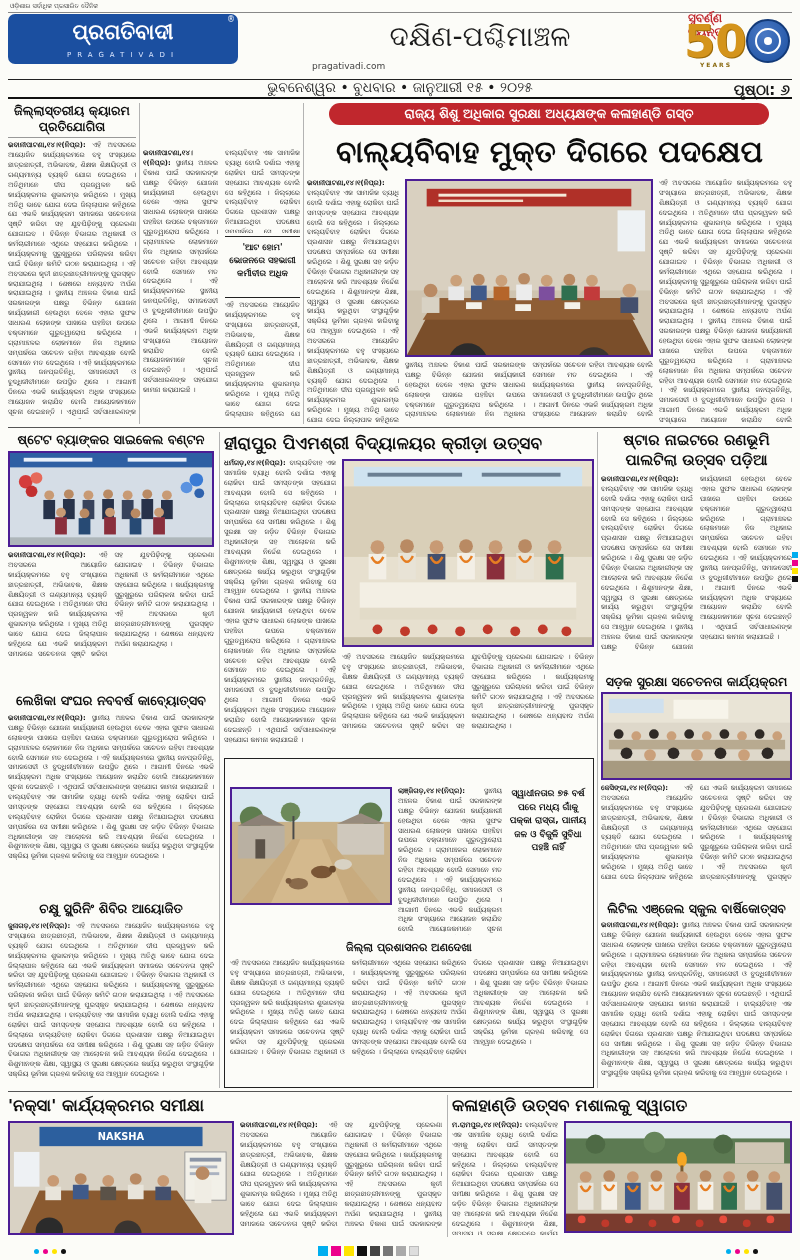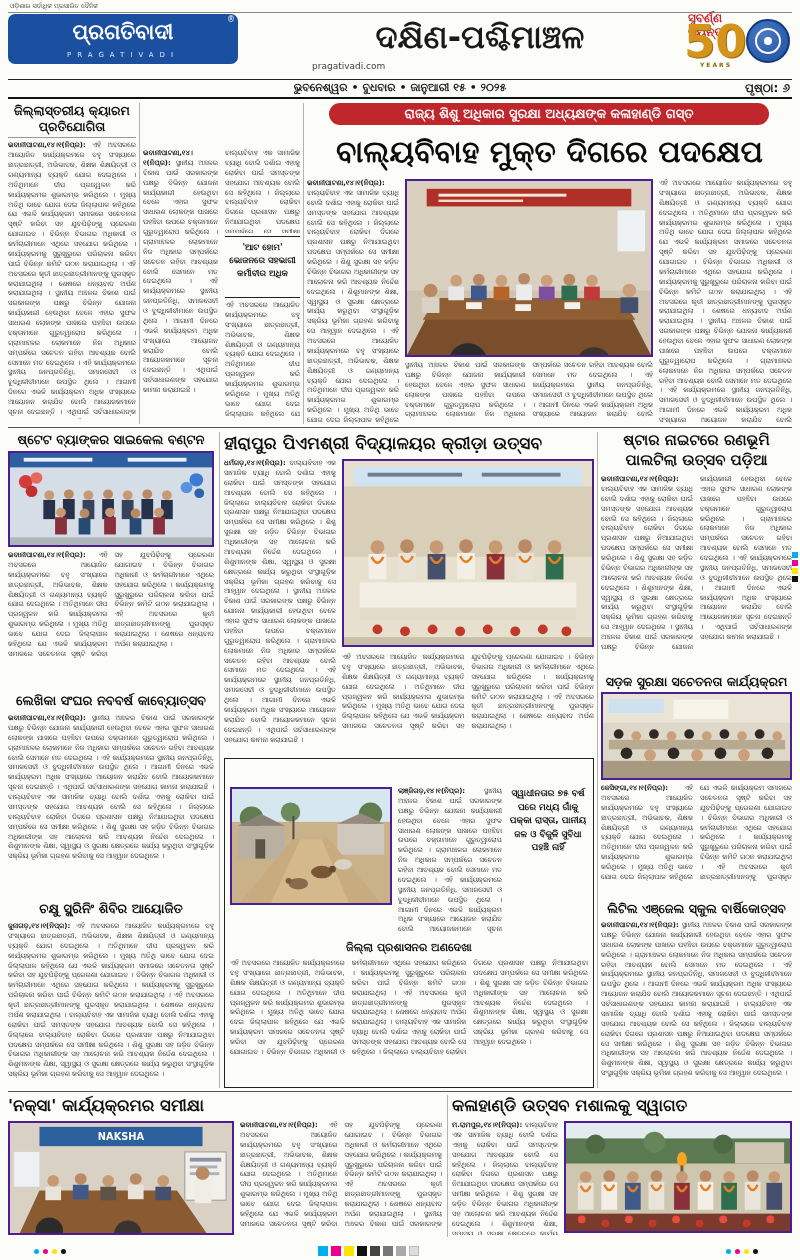--- a/index.html
+++ b/index.html
@@ -30,35 +30,35 @@
 
   <div class="abs" style="left:10px;top:2px;width:420px;height:10px;font-size:6.5px;color:#333">ଓଡ଼ିଶାର ସର୍ବାଧିକ ପ୍ରସାରିତ ଦୈନିକ</div>
   <div class="hrline" style="left:8px;top:12px;width:784px;background:#888"></div>
 
   <div class="abs" style="left:0;top:13px;width:800px;height:64px">
     <div class="abs" style="left:8px;top:1px;width:230px;height:50px;background:#1b4fa0;border-radius:7px;text-align:center">
       <div style="font-size:21px;font-weight:bold;color:#fff;line-height:36px">ପ୍ରଗତିବାଦୀ</div>
       <div style="font-size:7px;letter-spacing:6px;color:#dce7ff;line-height:10px">PRAGATIVADI</div>
       <div class="abs" style="right:3px;top:1px;font-size:8px;color:#fff">®</div>
     </div>
-    <div class="abs center" style="left:300px;top:2px;width:360px;height:44px;font-size:32px;font-weight:bold;line-height:44px">ଦକ୍ଷିଣ-ପଶ୍ଚିମାଞ୍ଚଳ</div>
+    <div class="abs center" style="left:300px;top:2px;width:360px;height:44px;font-size:28px;font-weight:normal;line-height:44px">ଦକ୍ଷିଣ-ପଶ୍ଚିମାଞ୍ଚଳ</div>
     <div class="abs" style="left:312px;top:48px;width:160px;font-size:9px;color:#444">pragativadi.com</div>
     <div class="abs" style="left:688px;top:-2px;width:70px;font-size:12px;color:#c0272d;font-weight:bold">ସୁବର୍ଣ୍ଣ ଜୟନ୍ତୀ</div>
     <div class="abs" style="left:684px;top:2px;width:66px;font-size:45px;font-weight:bold;color:#d4941c;text-shadow:1px 1px 0 #9c6a08">50</div>
     <div class="abs" style="left:700px;top:48px;width:50px;font-size:6px;letter-spacing:2px;color:#8a6a10;font-weight:bold">YEARS</div>
     <div class="abs" style="left:746px;top:6px;width:44px;height:44px;border-radius:50%;
                 background:radial-gradient(circle at 40% 35%, #4a79c4, #1b4fa0);border:2px solid #133a78">
       <div style="position:absolute;left:7px;top:7px;width:26px;height:26px;border-radius:50%;border:2px solid #ffffff"></div>
       <div style="position:absolute;left:16px;top:16px;width:8px;height:8px;border-radius:50%;background:#fff"></div>
     </div>
   </div>
 
   <div class="abs" style="left:8px;top:79px;width:784px;height:16px;border-top:1.5px solid #222">
-    <div class="center" style="font-size:11px;line-height:15px;font-weight:bold">ଭୁବନେଶ୍ୱର  •  ବୁଧବାର  •  ଜାନୁଆରୀ ୧୫  •  ୨୦୨୫</div>
-    <div class="abs" style="right:2px;top:1px;font-size:12px;font-weight:bold">ପୃଷ୍ଠା: ୬</div>
+    <div class="center" style="font-size:14px;line-height:15px;font-weight:normal">ଭୁବନେଶ୍ୱର  •  ବୁଧବାର  •  ଜାନୁଆରୀ ୧୫  •  ୨୦୨୫</div>
+    <div class="abs" style="right:2px;top:1px;font-size:15px;font-weight:bold">ପୃଷ୍ଠା: ୬</div>
   </div>
   <div class="abs" style="left:8px;top:97px;width:784px;height:2px;background:#111"></div>
 
   <div class="abs" style="left:8px;top:103px;width:128px;height:321px">
     <div class="hl center" style="font-size:12.5px;line-height:1.25;border-bottom:1px solid #999;padding-bottom:3px">ଜିଲ୍ଲାସ୍ତରୀୟ କ୍ୟାରମ ପ୍ରତିଯୋଗିତା</div>
     <div class="body-text" style="height:278px;margin-top:3px">
       <span class="byline">ଭବାନୀପାଟଣା,୧୪।୧(ନିପ୍ର): </span>
       <span>ଏହି ଅବସରରେ ଆୟୋଜିତ କାର୍ଯ୍ୟକ୍ରମରେ ବହୁ ସଂଖ୍ୟାରେ ଛାତ୍ରଛାତ୍ରୀ, ଅଭିଭାବକ, ଶିକ୍ଷକ ଶିକ୍ଷୟିତ୍ରୀ ଓ ଗଣ୍ୟମାନ୍ୟ ବ୍ୟକ୍ତି ଯୋଗ ଦେଇଥିଲେ । ଅତିଥିମାନେ ଦୀପ ପ୍ରଜ୍ୱଳନ କରି କାର୍ଯ୍ୟକ୍ରମର ଶୁଭାରମ୍ଭ କରିଥିଲେ । ମୁଖ୍ୟ ଅତିଥି ଭାବେ ଯୋଗ ଦେଇ ଜିଲ୍ଲାପାଳ କହିଥିଲେ ଯେ ଏଭଳି କାର୍ଯ୍ୟକ୍ରମ ସମାଜରେ ସଚେତନତା ସୃଷ୍ଟି କରିବା ସହ ଯୁବପିଢ଼ିଙ୍କୁ ପ୍ରେରଣା ଯୋଗାଇବ । ବିଭିନ୍ନ ବିଭାଗର ଅଧିକାରୀ ଓ କର୍ମଚାରୀମାନେ ଏଥିରେ ସହଯୋଗ କରିଥିଲେ । କାର୍ଯ୍ୟକ୍ରମକୁ ସୁରୁଖୁରୁରେ ପରିଚାଳନା କରିବା ପାଇଁ ବିଭିନ୍ନ କମିଟି ଗଠନ କରାଯାଇଥିଲା । ଏହି ଅବସରରେ କୃତୀ ଛାତ୍ରଛାତ୍ରୀମାନଙ୍କୁ ପୁରସ୍କୃତ କରାଯାଇଥିଲା । ଶେଷରେ ଧନ୍ୟବାଦ ଅର୍ପଣ କରାଯାଇଥିଲା ।</span>
       <span>ସ୍ଥାନୀୟ ଅଞ୍ଚଳର ବିକାଶ ପାଇଁ ସରକାରଙ୍କ ପକ୍ଷରୁ ବିଭିନ୍ନ ଯୋଜନା କାର୍ଯ୍ୟକାରୀ ହେଉଥିବା ବେଳେ ଏହାର ସୁଫଳ ସାଧାରଣ ଲୋକଙ୍କ ପାଖରେ ପହଞ୍ଚିବା ଉପରେ ବକ୍ତାମାନେ ଗୁରୁତ୍ୱାରୋପ କରିଥିଲେ । ଗ୍ରାମାଞ୍ଚଳର ଲୋକମାନେ ନିଜ ଅଧିକାର ସମ୍ପର୍କରେ ସଚେତନ ରହିବା ଆବଶ୍ୟକ ବୋଲି ସେମାନେ ମତ ଦେଇଥିଲେ । ଏହି କାର୍ଯ୍ୟକ୍ରମରେ ସ୍ଥାନୀୟ ଜନପ୍ରତିନିଧି, ସମାଜସେବୀ ଓ ବୁଦ୍ଧିଜୀବୀମାନେ ଉପସ୍ଥିତ ଥିଲେ । ଆଗାମୀ ଦିନରେ ଏଭଳି କାର୍ଯ୍ୟକ୍ରମ ଅଧିକ ସଂଖ୍ୟାରେ ଆୟୋଜନ କରାଯିବ ବୋଲି ଆୟୋଜକମାନେ ସୂଚନା ଦେଇଛନ୍ତି । ଏଥିପାଇଁ ସର୍ବସାଧାରଣଙ୍କ ସହଯୋଗ କାମନା କରାଯାଇଛି ।</span>
     </div>

